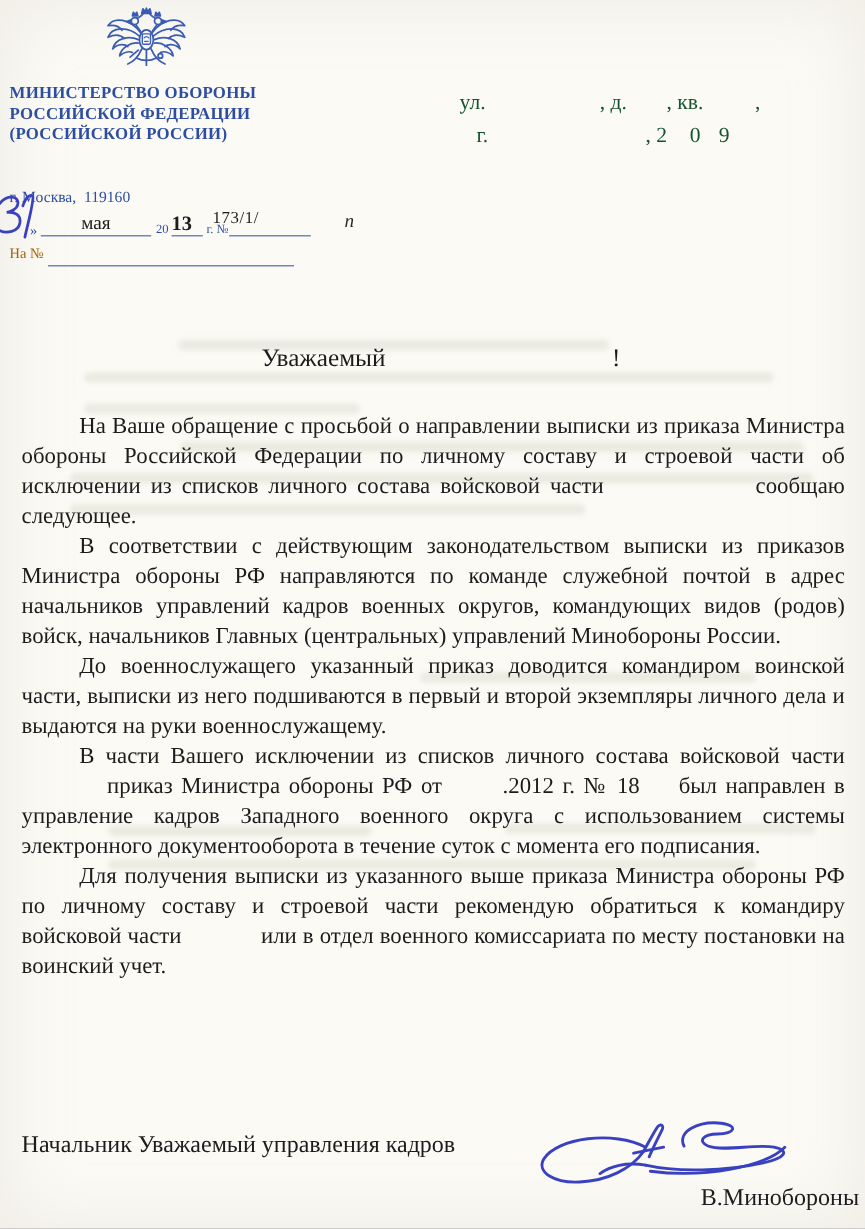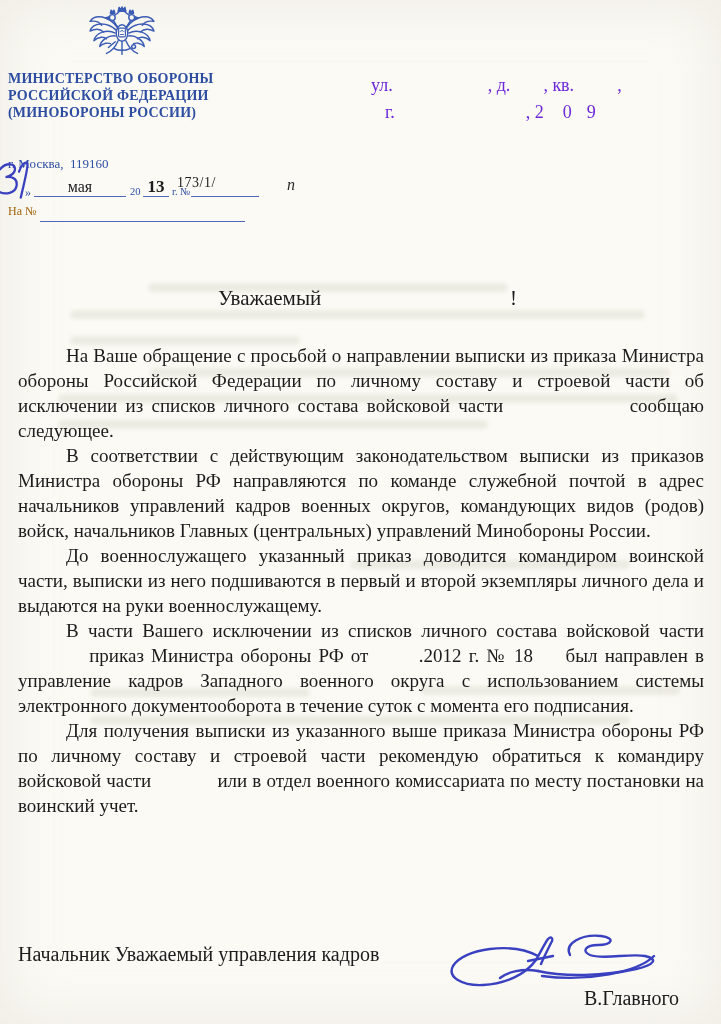--- a/index.html
+++ b/index.html
@@ -6,30 +6,30 @@
   .page{
     position:relative;width:721px;height:1024px;margin:0 auto;
     background:#fbfaf5;overflow:hidden;
     font-family:"Liberation Serif", serif;color:#1c1c1c;
     box-shadow:inset 0 0 60px rgba(205,198,180,.28);
   }
   
   .emblem{position:absolute;left:84px;top:3px;width:76px;height:62px;}
   .org{position:absolute;left:8px;top:70px;width:230px;
        font-weight:bold;font-size:14px;line-height:17px;color:#2d4da1;letter-spacing:.2px;}
-  .recipient{position:absolute;left:371px;top:72px;width:300px;font-size:18px;line-height:27px;color:#6d28d9;font-family:Liberation Serif, serif;}
+  .recipient{position:absolute;left:383px;top:72px;width:300px;font-size:18px;line-height:27px;color:#14532d;font-family:Liberation Serif, serif;}
   .city{position:absolute;left:8px;top:156px;width:230px;text-align:left;
         font-size:13px;color:#2d4da1;white-space:pre;}
   
   .uline{position:absolute;border-bottom:1.6px solid #5068b5;}
   .abs{position:absolute;}
   .blue-small{color:#2d4da1;font-size:10.5px;}
   .hand-day{position:absolute;left:-7px;top:156px;width:46px;height:50px;transform:rotate(-6deg);}
   .month{left:34px;top:178px;width:92px;text-align:center;font-weight:normal;font-size:16px;}
-  .year{left:143px;top:177px;width:26px;text-align:center;font-weight:bold;font-size:17px;}
+  .year{left:143px;top:177px;width:26px;text-align:left;font-weight:bold;font-size:17px;}
   .num{left:177px;top:175px;font-size:14px;letter-spacing:.5px;}
   .stray{left:287px;top:176px;font-style:italic;font-size:16px;color:#2a2a2a;}
   
   .salut{position:absolute;top:286px;font-size:21px;}
   .body-text{position:absolute;left:18px;top:343px;width:686px;
              font-size:19px;line-height:25px;text-align:justify;}
   .para{margin:0;text-indent:48px;}
   
   .sig-title{position:absolute;left:18px;top:943px;font-size:20px;}
   .sig-svg{position:absolute;left:438px;top:924px;width:242px;height:82px;}
@@ -80,21 +80,21 @@
       <path d="M34,39 C31,46 27,50 22,52 M38,40 L38,53 M42,39 C45,46 49,50 54,52"></path>
       <path d="M30,47 C34,49.5 42,49.5 46,47"></path>
       <path d="M31,40 L24,46"></path>
       <circle cx="50" cy="45" r="2"></circle>
     </g>
   </svg>
 
   <div class="org">
     <div>МИНИСТЕРСТВО ОБОРОНЫ</div>
     <div>РОССИЙСКОЙ ФЕДЕРАЦИИ</div>
-    <div>(МИНОБОРОНЫ  РОССИИ)</div>
+    <div>(РОССИЙСКОЙ  РОССИИ)</div>
   </div>
 
   <div class="recipient">
     <div><span>ул.</span> <span style="display: inline-block; width: 86px;"></span> <span>, д.</span> <span style="display: inline-block; width: 24px;"></span> <span>, кв.</span> <span style="display: inline-block; width: 34px;"></span> <span>,</span> </div>
     <div style="padding-left:14px;"><span>г.</span> <span style="display: inline-block; width: 122px;"></span> <span>, 2</span> <span style="display: inline-block; width: 10px;"></span> <span>0</span> <span style="display: inline-block; width: 6px;"></span> <span>9</span> </div>
   </div>
 
   <div class="city">г. Москва,  119160</div>
 
   <svg class="hand-day" viewBox="0 0 46 50">
@@ -129,15 +129,15 @@
 
   <div class="sig-title">Начальник Уважаемый управления кадров</div>
   <svg class="sig-svg" viewBox="0 0 242 82">
     <g stroke="#3a41c0" fill="none" stroke-width="2.4" stroke-linecap="round">
       <path d="M100,32 C74,18 26,24 15,42 C9,53 24,62 45,61 C68,60 88,50 98,36 C102,29 107,19 110,15 C113,12 116,14 113,19 C109,27 105,35 103,40"></path>
       <path d="M90,37 L115,32"></path>
       <path d="M132,31 C126,19 144,10 163,12 C178,14 174,21 160,21 C148,21 143,27 152,31 C165,36 192,29 207,32 C221,35 216,41 198,45 C167,52 126,53 100,47"></path>
       <path d="M100,47 C84,44 70,48 62,54 M216,32 C200,48 150,58 104,52"></path>
     </g>
   </svg>
-  <div class="sig-name">В.Главного</div>
+  <div class="sig-name">В.Минобороны</div>
 
 </div>
 
 </body></html>

